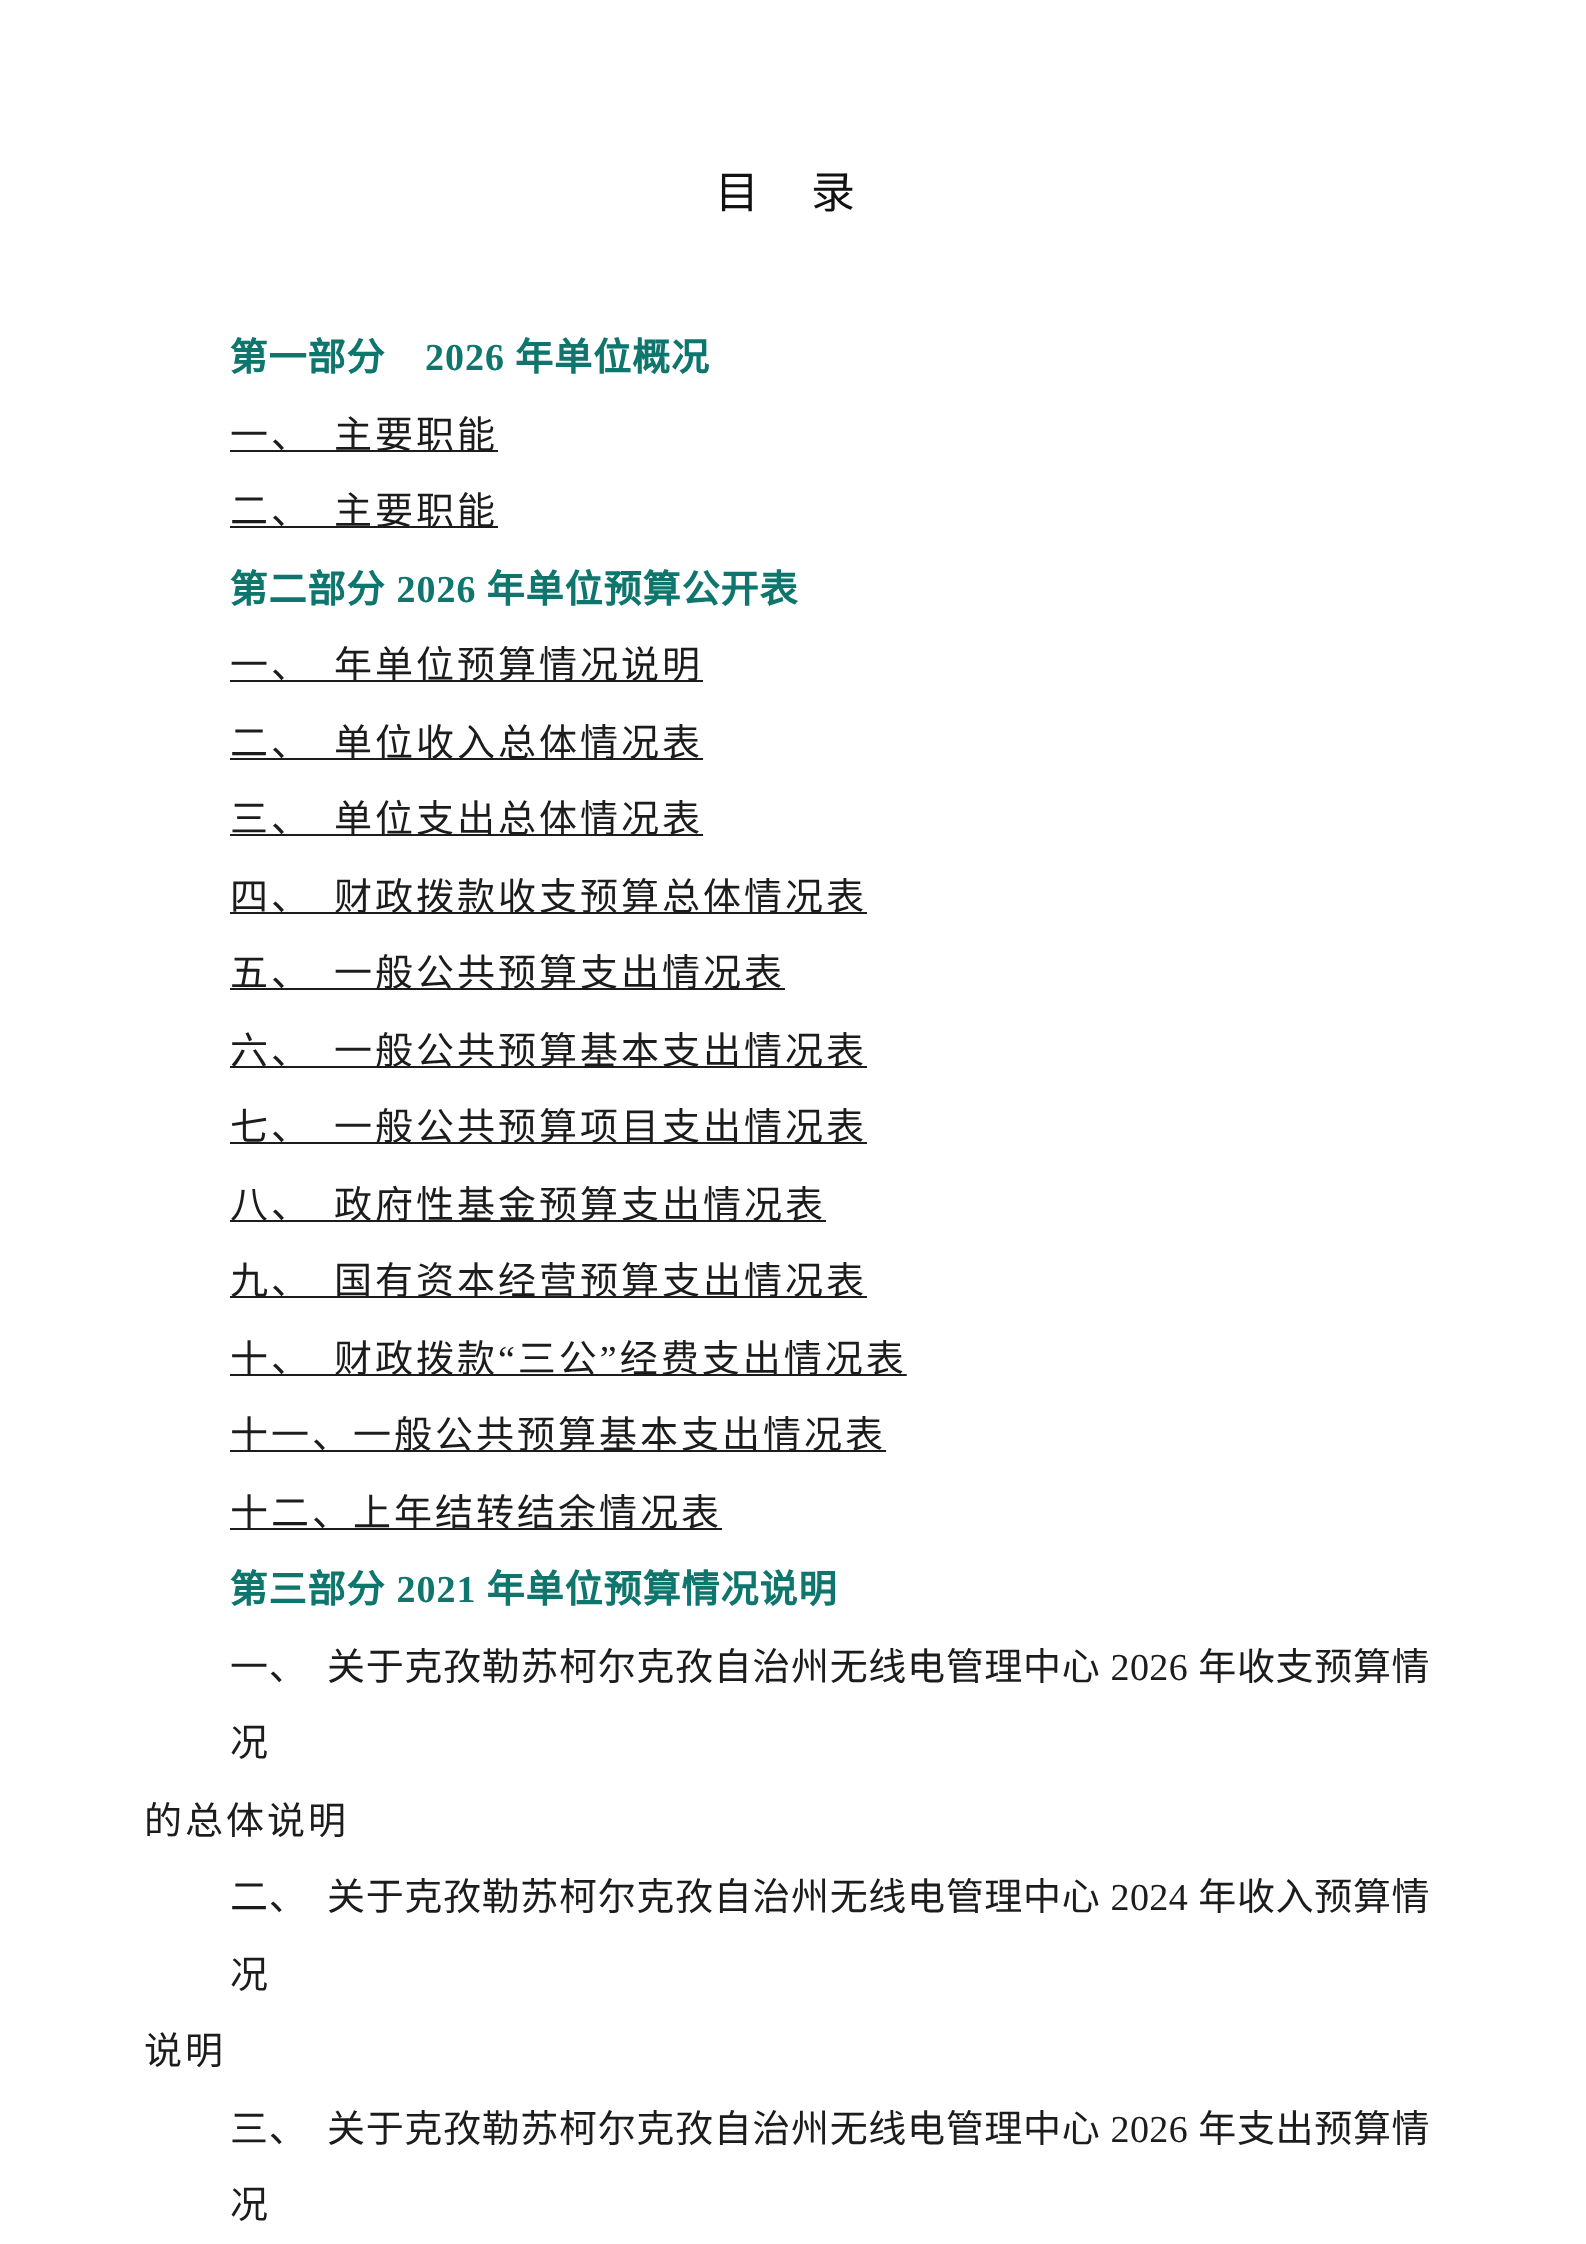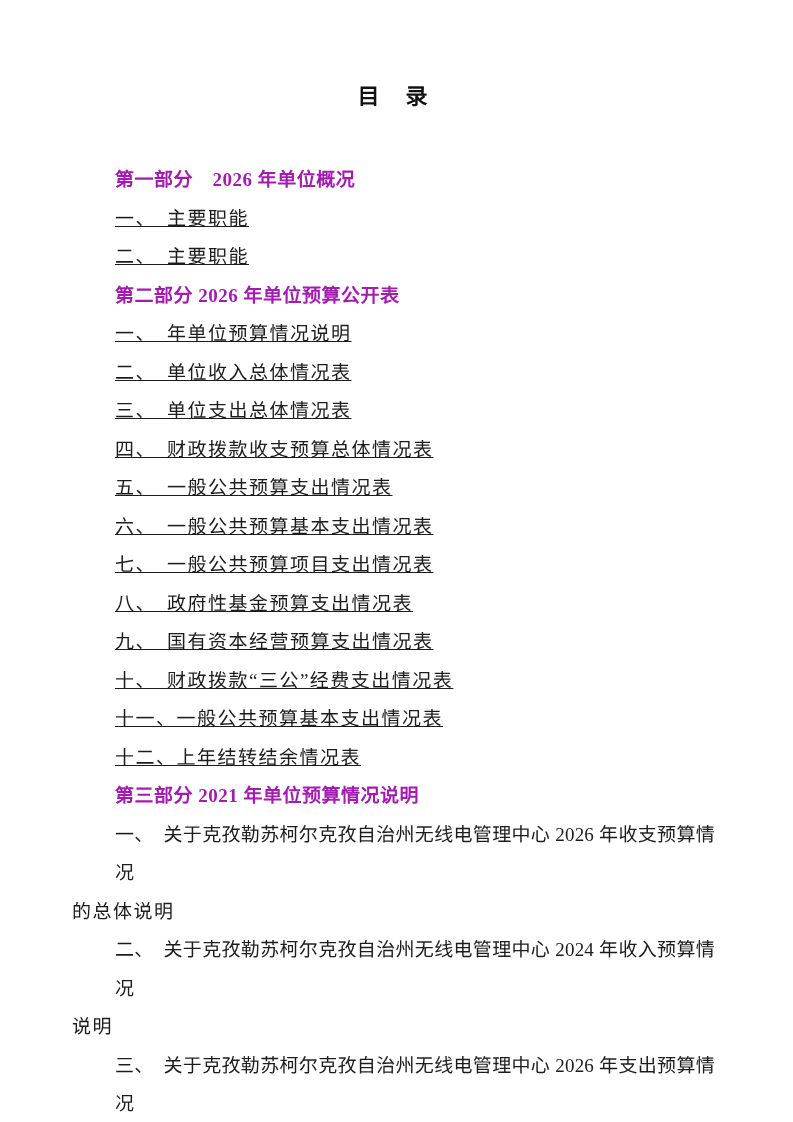--- a/index.html
+++ b/index.html
@@ -18,38 +18,38 @@
     height: 1122px;
     padding: 0 78px 0 72px;
     background: #ffffff;
     color: #1c1c1c;
     font-family: "Liberation Serif", "DejaVu Serif", serif;
   }
   .doc-title {
     margin: 75px 0 0 0;
     text-align: center;
     font-size: 22px;
-    font-weight: 700;
+    font-weight: 400;
     line-height: 44px;
     letter-spacing: 2px;
     color: #111111;
   }
   .toc {
     margin-top: 42px;
   }
   .line {
     font-size: 19px;
     line-height: 38.5px;
     white-space: pre-wrap;
   }
   .heading {
     font-weight: 700;
     padding-left: 43px;
     letter-spacing: 0.5px;
-    color: #a21caf;
+    color: #0f766e;
   }
   .item {
     padding-left: 43px;
     letter-spacing: 1.5px;
     text-decoration: underline;
   }
   .pline1 {
     margin-left: 43px;
     letter-spacing: 0.2px;
     text-align: justify;

